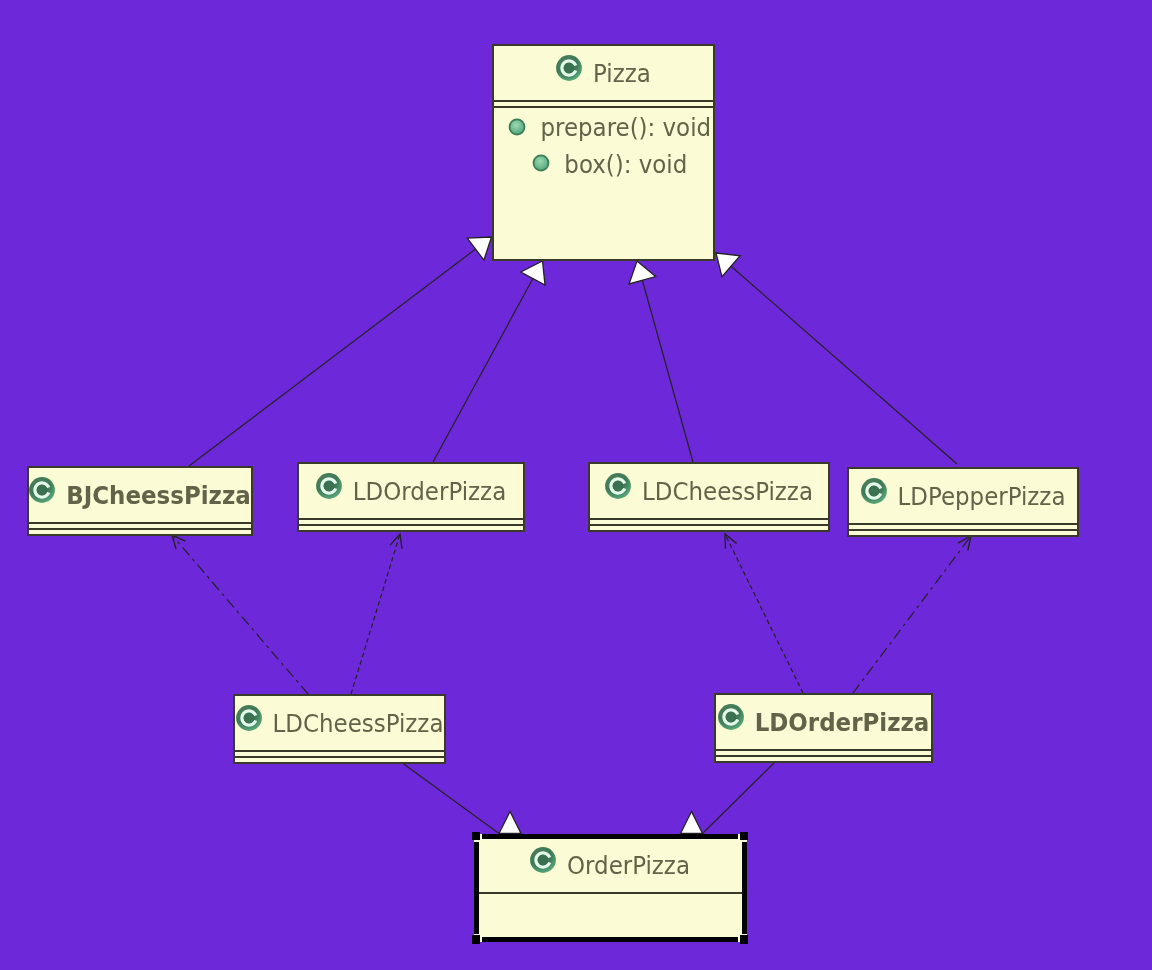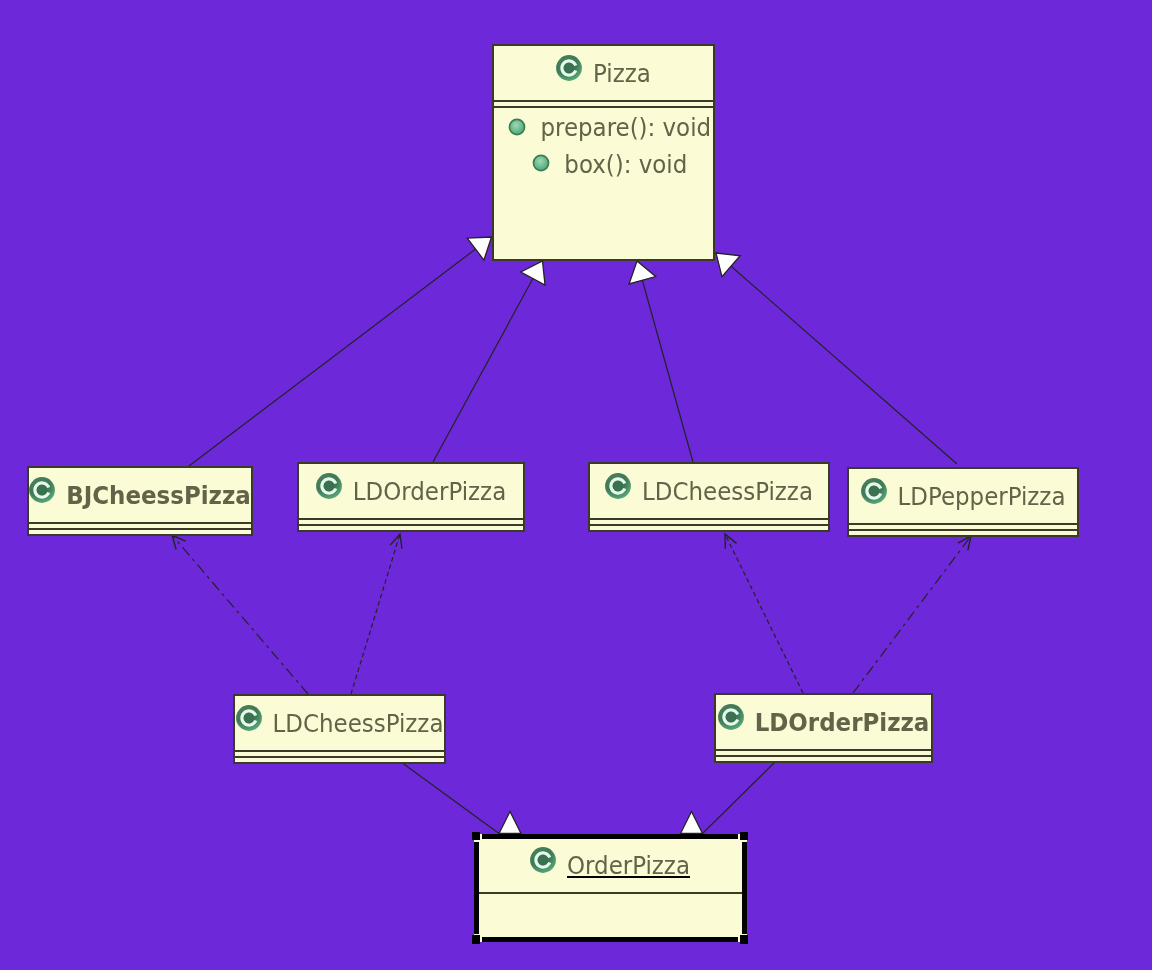--- a/index.html
+++ b/index.html
@@ -227,21 +227,21 @@
               <circle cx="13" cy="13" r="12.9" fill="url(#cg)"></circle>
               <path d="M21.18 10.02 A8.7 8.7 0 1 0 21.18 15.98 L18.17 14.88 A5.5 5.5 0 1 1 18.17 11.12 Z" fill="#e4fbec"></path>
               <circle cx="13" cy="13" r="5.3" fill="#3b7050"></circle>
             </svg></span>
           <span class="nm">LDOrderPizza</span>
         </div>
         <div class="sep" style="height:5.7px"></div>
         <div class="sep" style="padding-left:14px;overflow:hidden"></div>
         <div class="brd"></div>
       </div>
-      <div class="cls sel" style="left: 473.5px; top: 833.5px; width: 273px; height: 108.5px; padding: 3px; text-decoration: underline;">
+      <div class="cls sel" style="left: 473.5px; top: 833.5px; width: 273px; height: 108.5px; padding: 3px;">
         <div class="namecmp" style="height:55.6px">
           <span class="icon"><svg width="26" height="26" viewBox="0 0 26 26">
               <defs>
                 <radialGradient id="cg" cx="38%" cy="30%" r="78%">
                   <stop offset="0%" stop-color="#4e7f5f"></stop>
                   <stop offset="55%" stop-color="#3f7a57"></stop>
                   <stop offset="100%" stop-color="#5fb183"></stop>
                 </radialGradient>
               </defs>
               <circle cx="13" cy="13" r="12.9" fill="url(#cg)"></circle>

